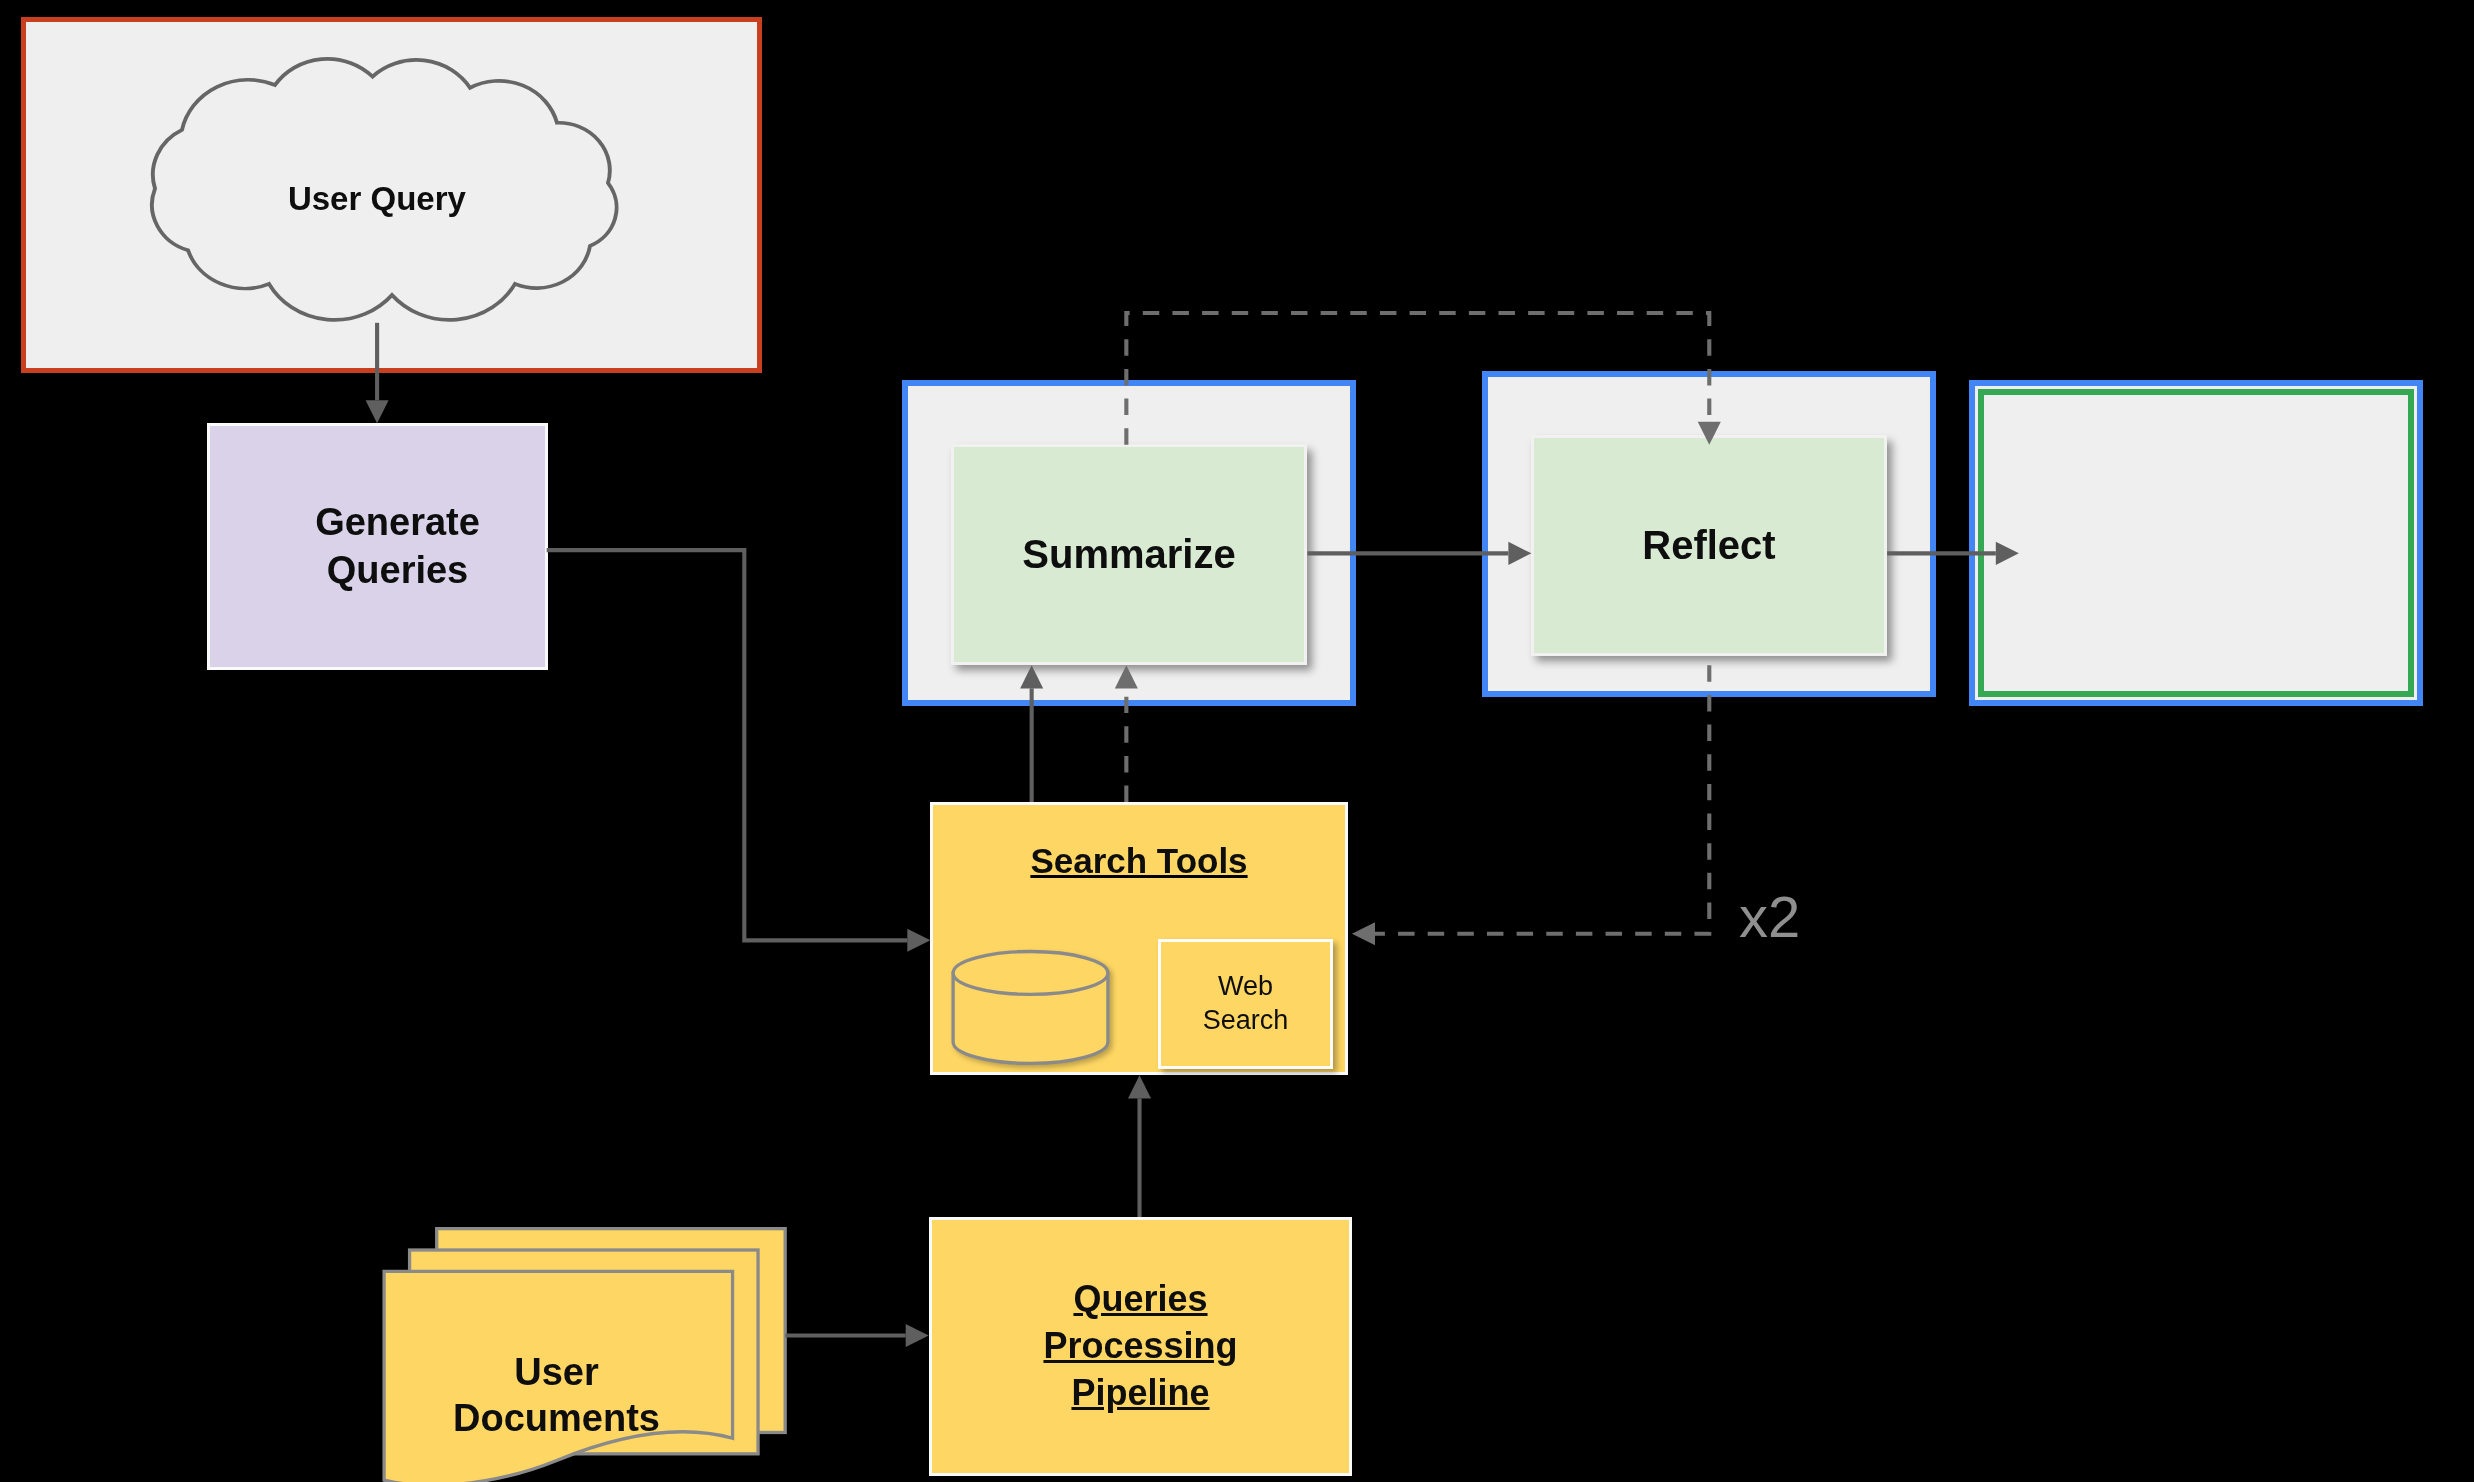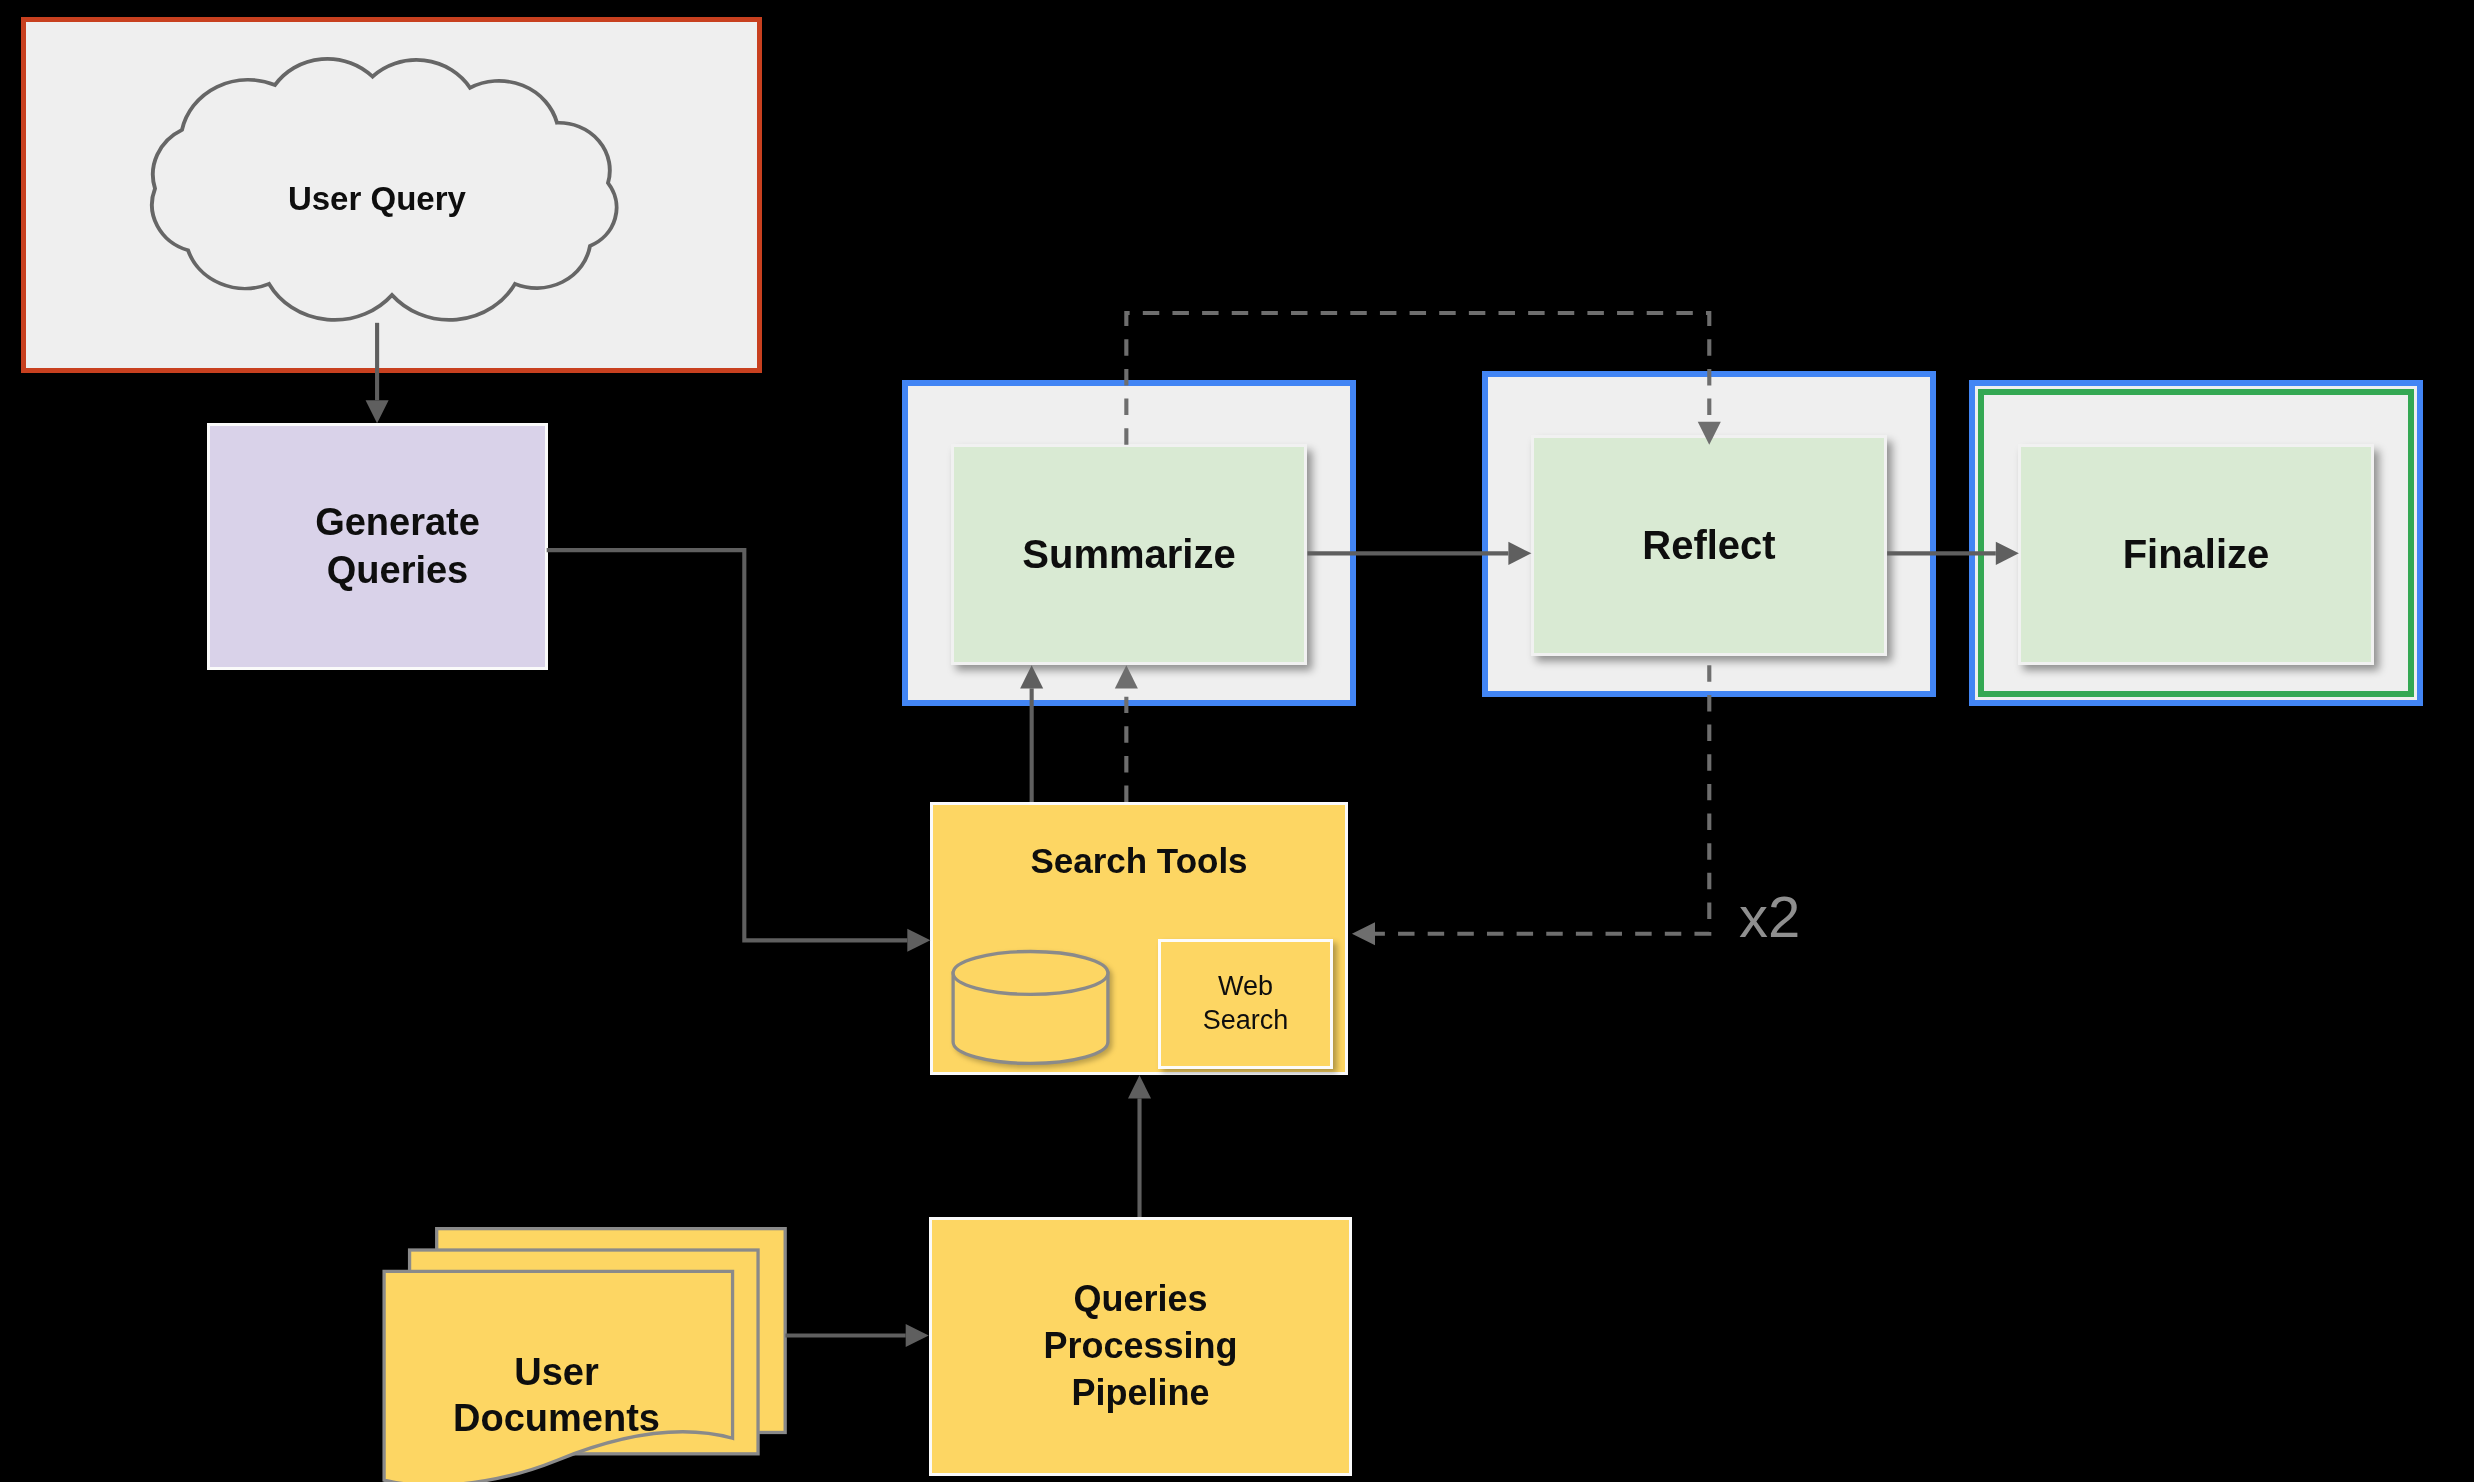--- a/index.html
+++ b/index.html
@@ -14,21 +14,21 @@
   .green-outline { position:absolute; inset:3.3px; border:6.6px solid var(--frame-green,#34a853); }
 
   
   .node { position:absolute; display:flex; align-items:center; justify-content:center;
           text-align:center; color:var(--text-dark,#0e0e0e); font-weight:700; }
   .purple   { background:var(--fill-purple,#d9d2e9); border:3.3px solid var(--border-white,#fafafa);
               box-shadow:4.1px 5px 7.4px rgba(0,0,0,.55);padding-left:40px; }
   .greenbox { background:var(--fill-green,#d9ead3); border:3.3px solid #f1f1f1;
               box-shadow:5px 5.8px 8.2px rgba(0,0,0,.40);justify-content:center; }
   .yellow   { background:var(--fill-yellow,#fdd663); border:3.3px solid var(--border-white,#fafafa);
-              box-shadow:4.1px 5px 7.4px rgba(0,0,0,.55); }
+              box-shadow:4.1px 5px 7.4px rgba(0,0,0,.55);text-decoration:underline; }
 
   .lbl-node   { font-size:40px; line-height:1.22; }
   .lbl-gq     { font-size:38px; line-height:1.25; width:231px; }
   .lbl-uq     { position:absolute; left:186px; top:158px; width:329px; text-align:center;
                 font-weight:700; font-size:33px; color:var(--text-dark,#0e0e0e); }
   .lbl-pipe   { font-size:36px; line-height:1.3; width:263px; }
   .lbl-docs   { position:absolute; left:425px; top:1349px; width:263px; text-align:center;
                 font-weight:700; font-size:38px; line-height:1.22; color:var(--text-dark,#0e0e0e); }
   .lbl-st     { margin-top:36px; text-align:center; font-weight:700; font-size:35px;
                 color:var(--text-dark,#0e0e0e); }
@@ -92,23 +92,20 @@
   </div>
 
   <div class="frame blue" style="left:1482px; top:371px; width:454px; height:326px;">
     <div class="node greenbox" style="left:43px; top:58px; width:356px; height:221px;">
       <div class="lbl-node">Reflect</div>
     </div>
   </div>
 
   <div class="frame blue" style="left:1969px; top:380px; width:454px; height:326px;">
     <div class="green-outline"></div>
-    <div class="node greenbox" style="left:43px; top:58px; width:356px; height:221px;">
-      <div class="lbl-node">Finalize</div>
-    </div>
   </div>
 
   <div class="yellow" style="position:absolute; left:930px; top:802px; width:418px; height:273px; display:block;">
     <div class="lbl-st">Search Tools</div>
   </div>
 
   <svg class="cyl-svg" viewBox="0 0 198 144">
     <path class="shape-stroke" d="M5 30 L5 114 A94 26 0 0 0 193 114 L193 30 Z"></path>
     <ellipse class="shape-stroke" cx="99" cy="30" rx="94" ry="26"></ellipse>
   </svg>

